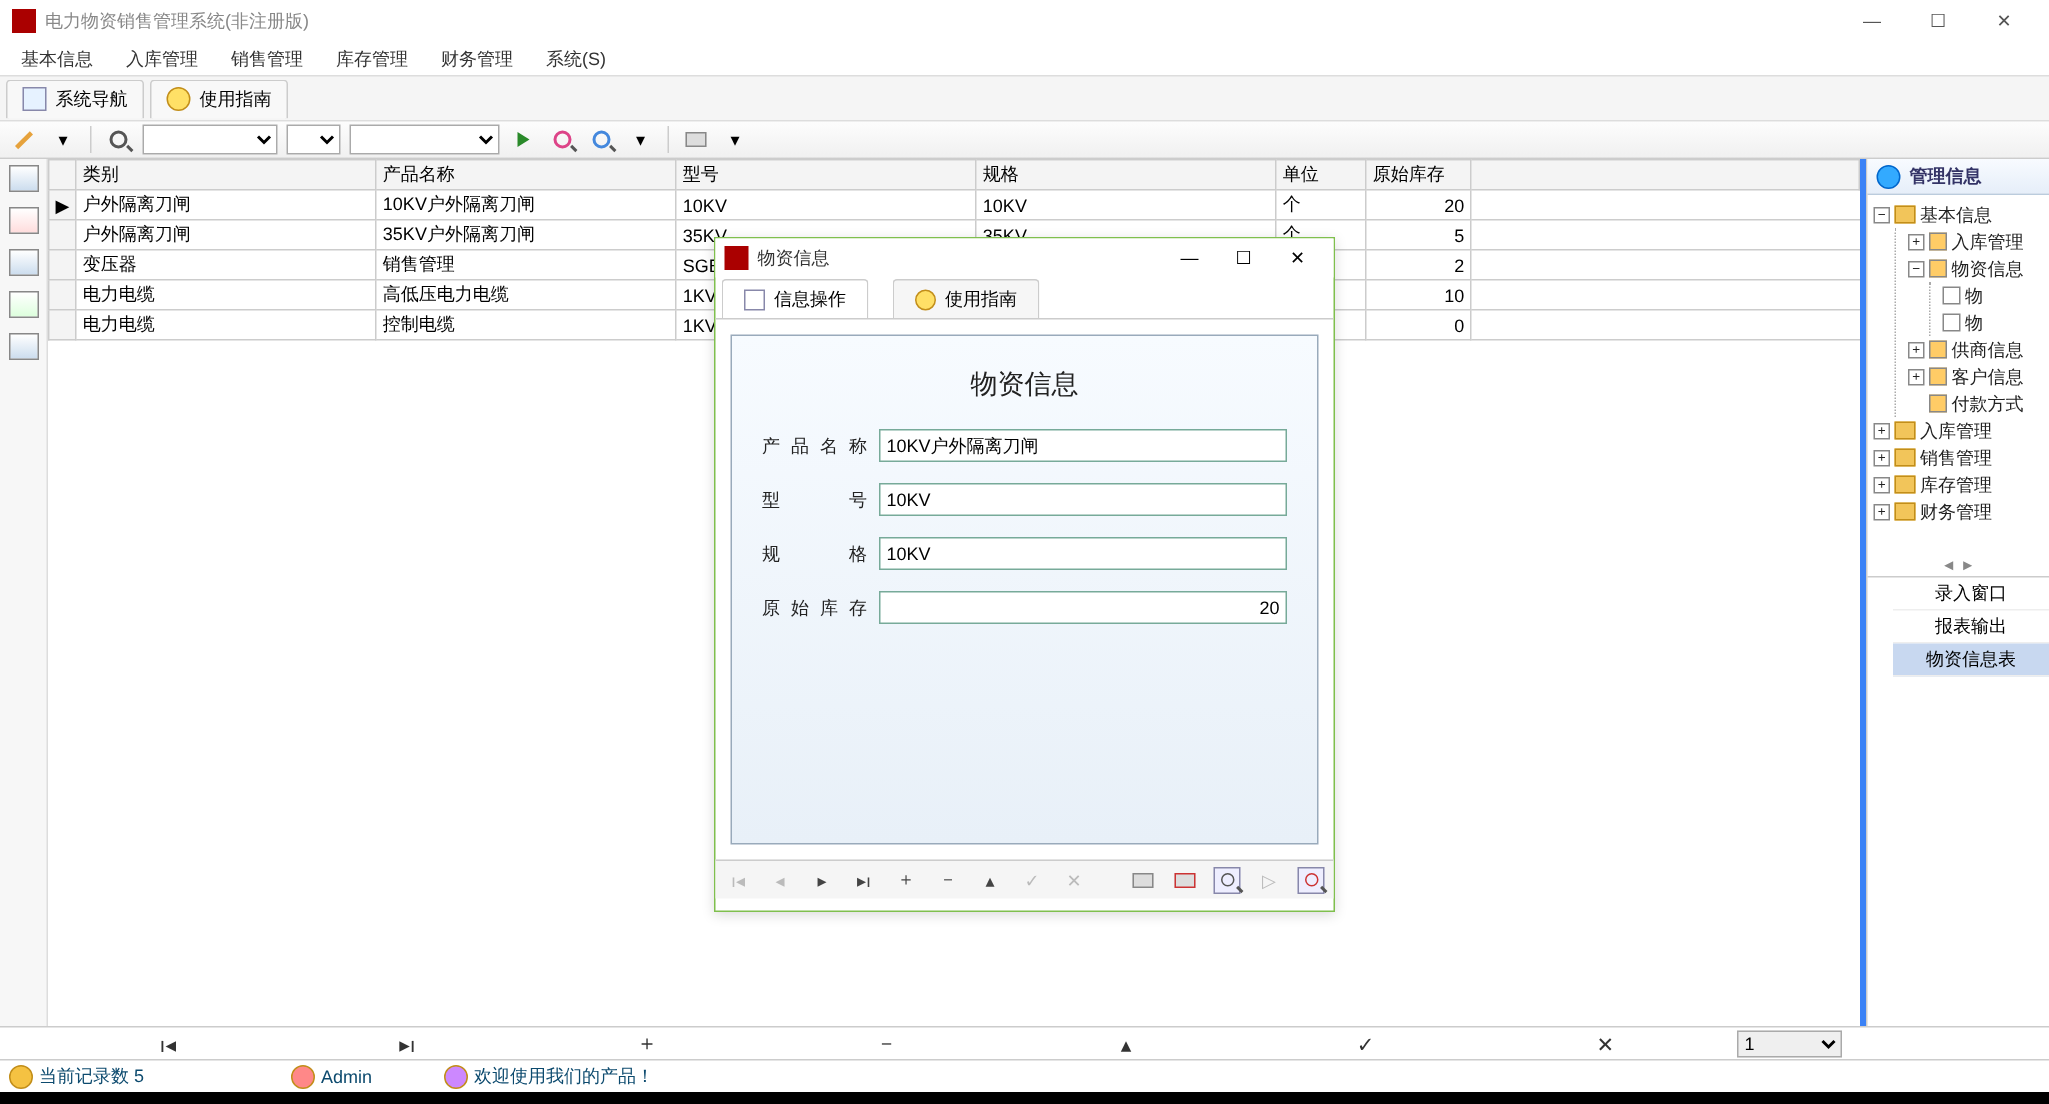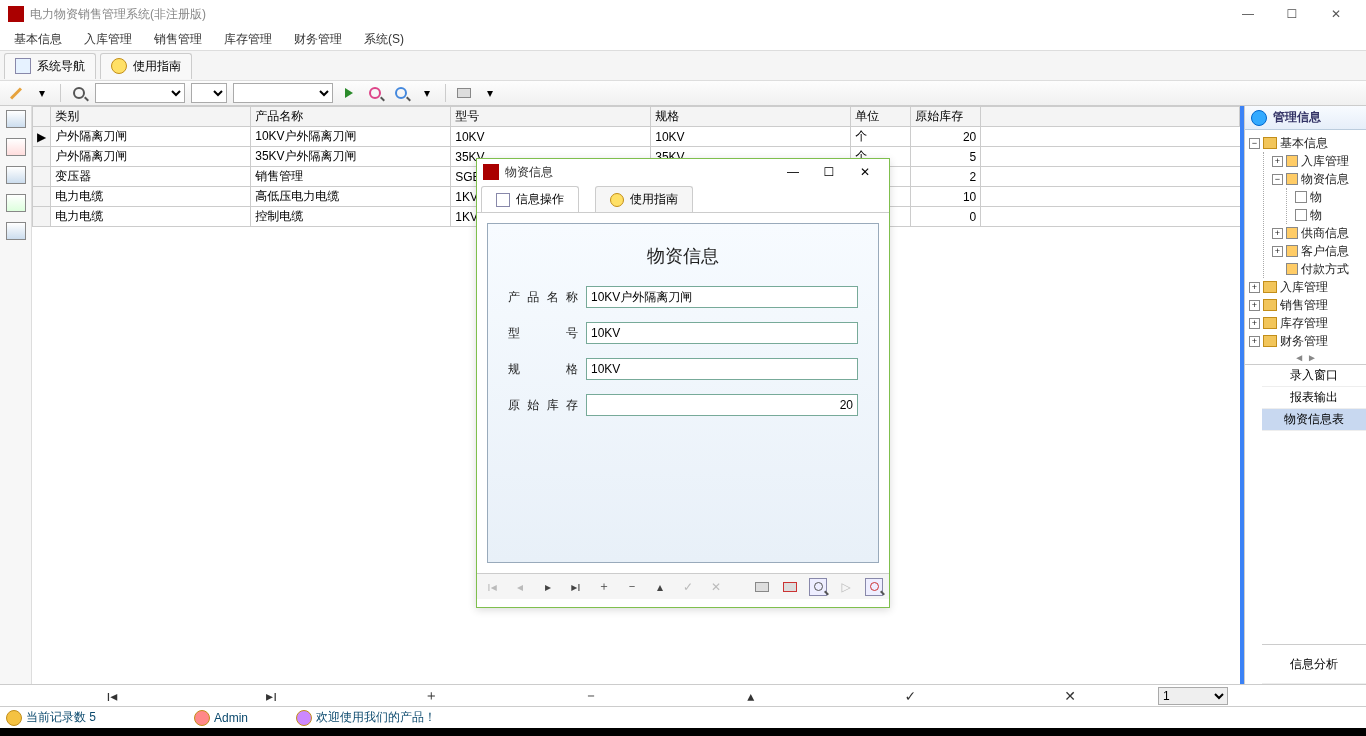--- a/index.html
+++ b/index.html
@@ -315,21 +315,20 @@
           <span>财务管理</span>
         </div>
     </div>
     <div class="right-scroll-ind">◄ ►</div>
     <div class="right-tabs">
       <div class="right-tab">录入窗口</div>
       <div class="right-tab">报表输出</div>
       <div class="right-tab active">物资信息表</div>
     </div>
     <div style="flex:1"></div>
-    <div class="right-tab big">信息分析</div>
   </div>
 </div>
 
 <div class="nav-strip">
   <div style="width:32px"></div>
   <div class="nav-btn">ı◂</div>
   <div class="nav-btn">▸ı</div>
   <div class="nav-btn">＋</div>
   <div class="nav-btn">－</div>
   <div class="nav-btn">▴</div>

